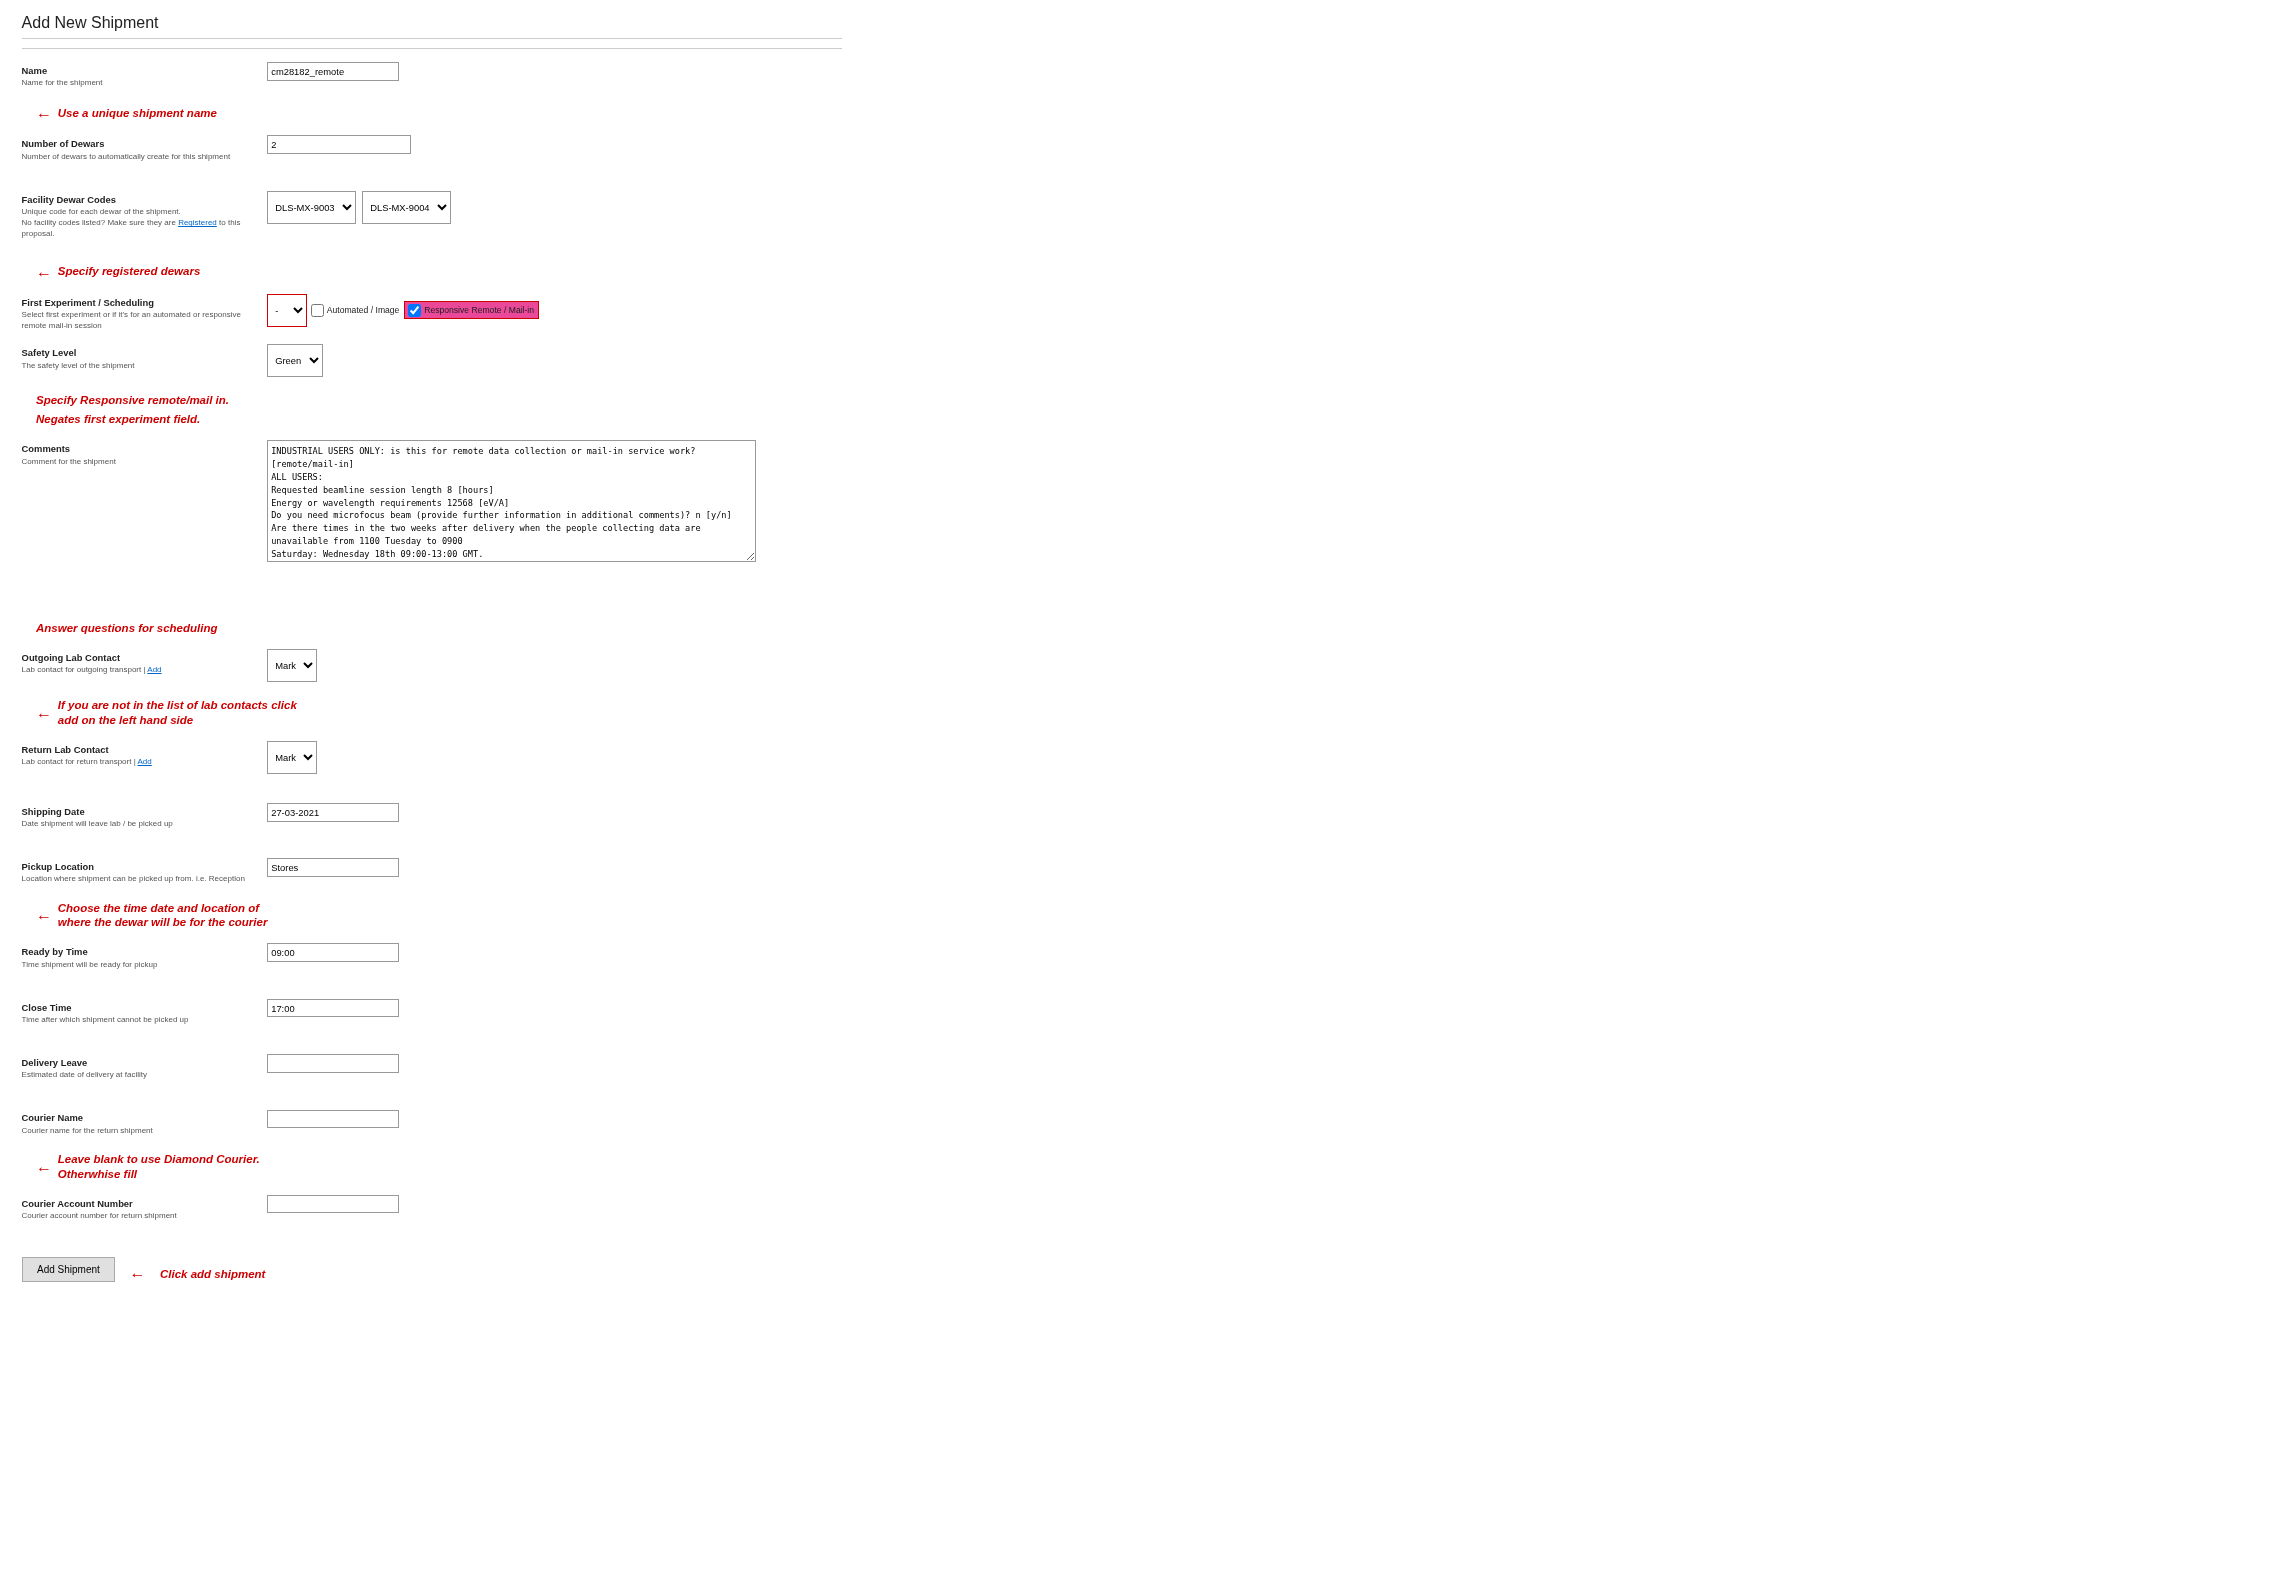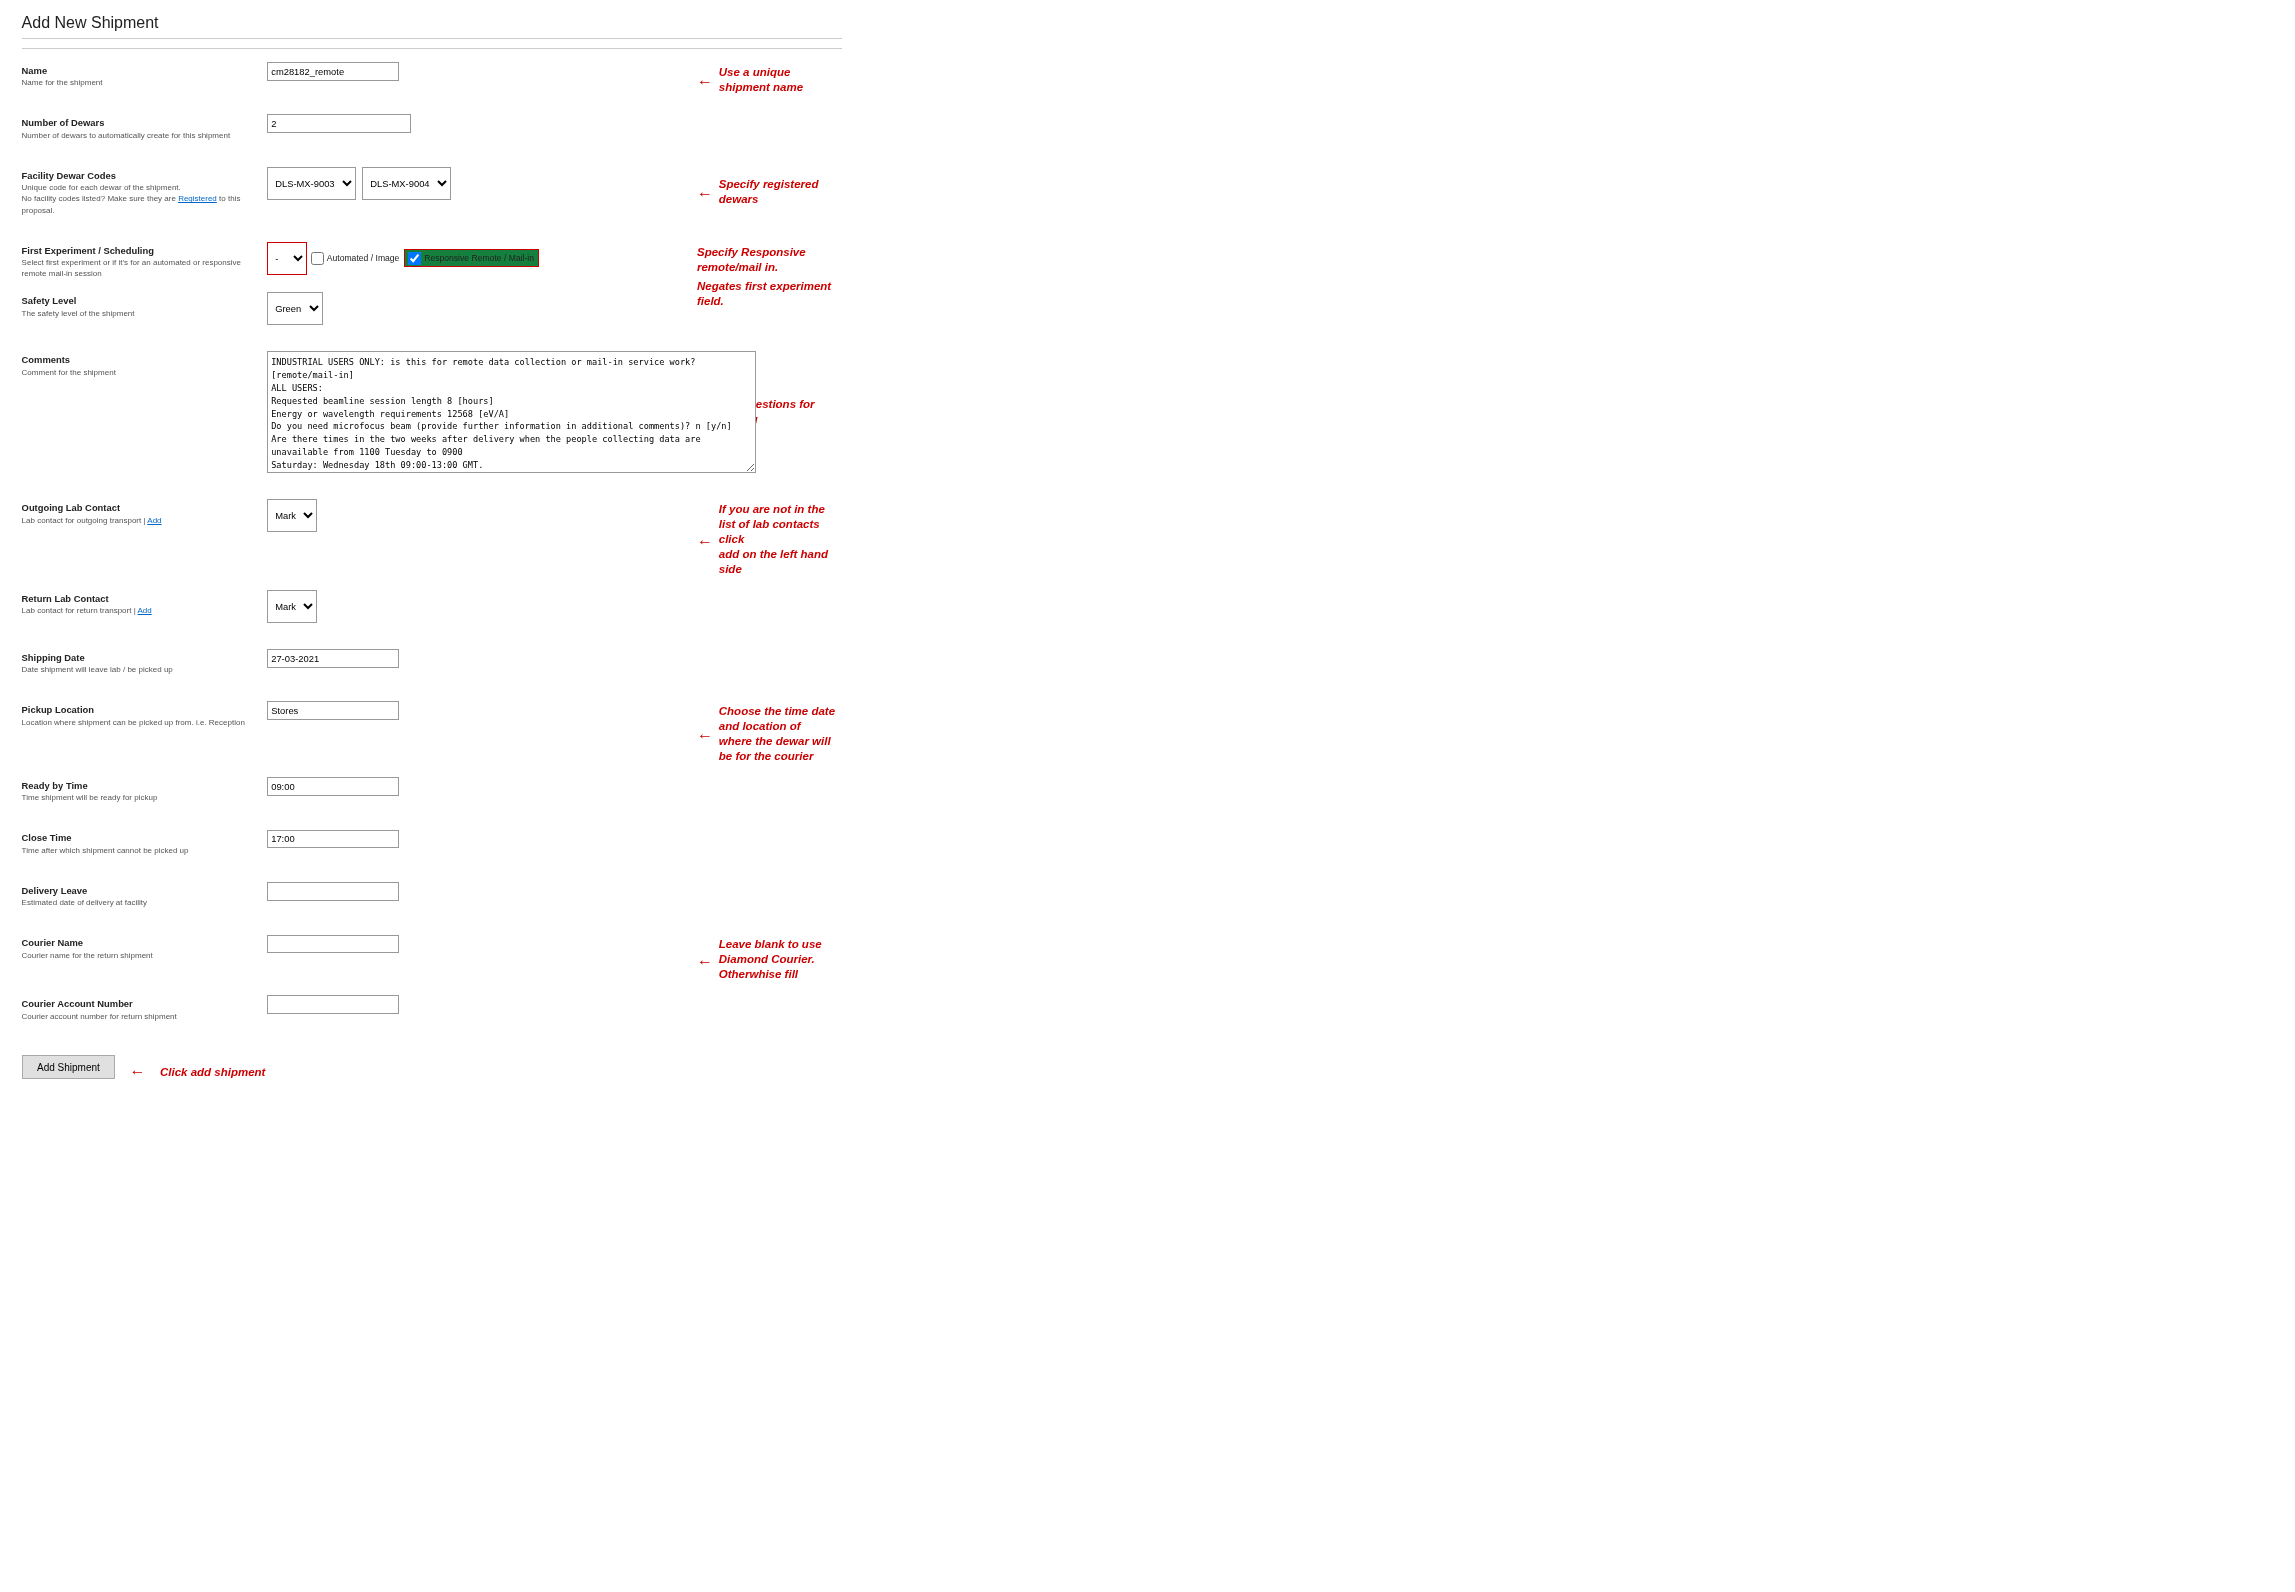--- a/index.html
+++ b/index.html
@@ -84,21 +84,21 @@
     }
     .checkbox-label {
       display: flex;
       align-items: center;
       gap: 2.9px;
       font-size: 8.6px;
     }
     .checkbox-label.highlighted {
       border: 1.4px solid #c00;
       padding: 1.4px 3.6px;
-      background: #15803d;
+      background: #ec4899;
     }
     .experiment-row {
       display: flex;
       flex-direction: row;
       align-items: center;
       gap: 4.3px;
     }
     .experiment-select-small {
       width: 36px;
       border: 1.4px solid #c00;
@@ -115,26 +115,25 @@
       font-style: italic;
       line-height: 1.3;
     }
     .red-arrow-right {
       color: #cc0000;
       font-size: 16px;
       display: inline-block;
     }
     .outer-row {
       display: flex;
-      flex-direction: row;
+      flex-direction: column;
       width: 100%;
       align-items: flex-start;
       margin-bottom: 13px;
       position: relative;
-      gap: 13px;
     }
     .left-form-col {
       width: 648px;
       min-width: 648px;
     }
     .right-annotation-col {
       flex: 1;
       padding-left: 14.4px;
       display: flex;
       flex-direction: column;

